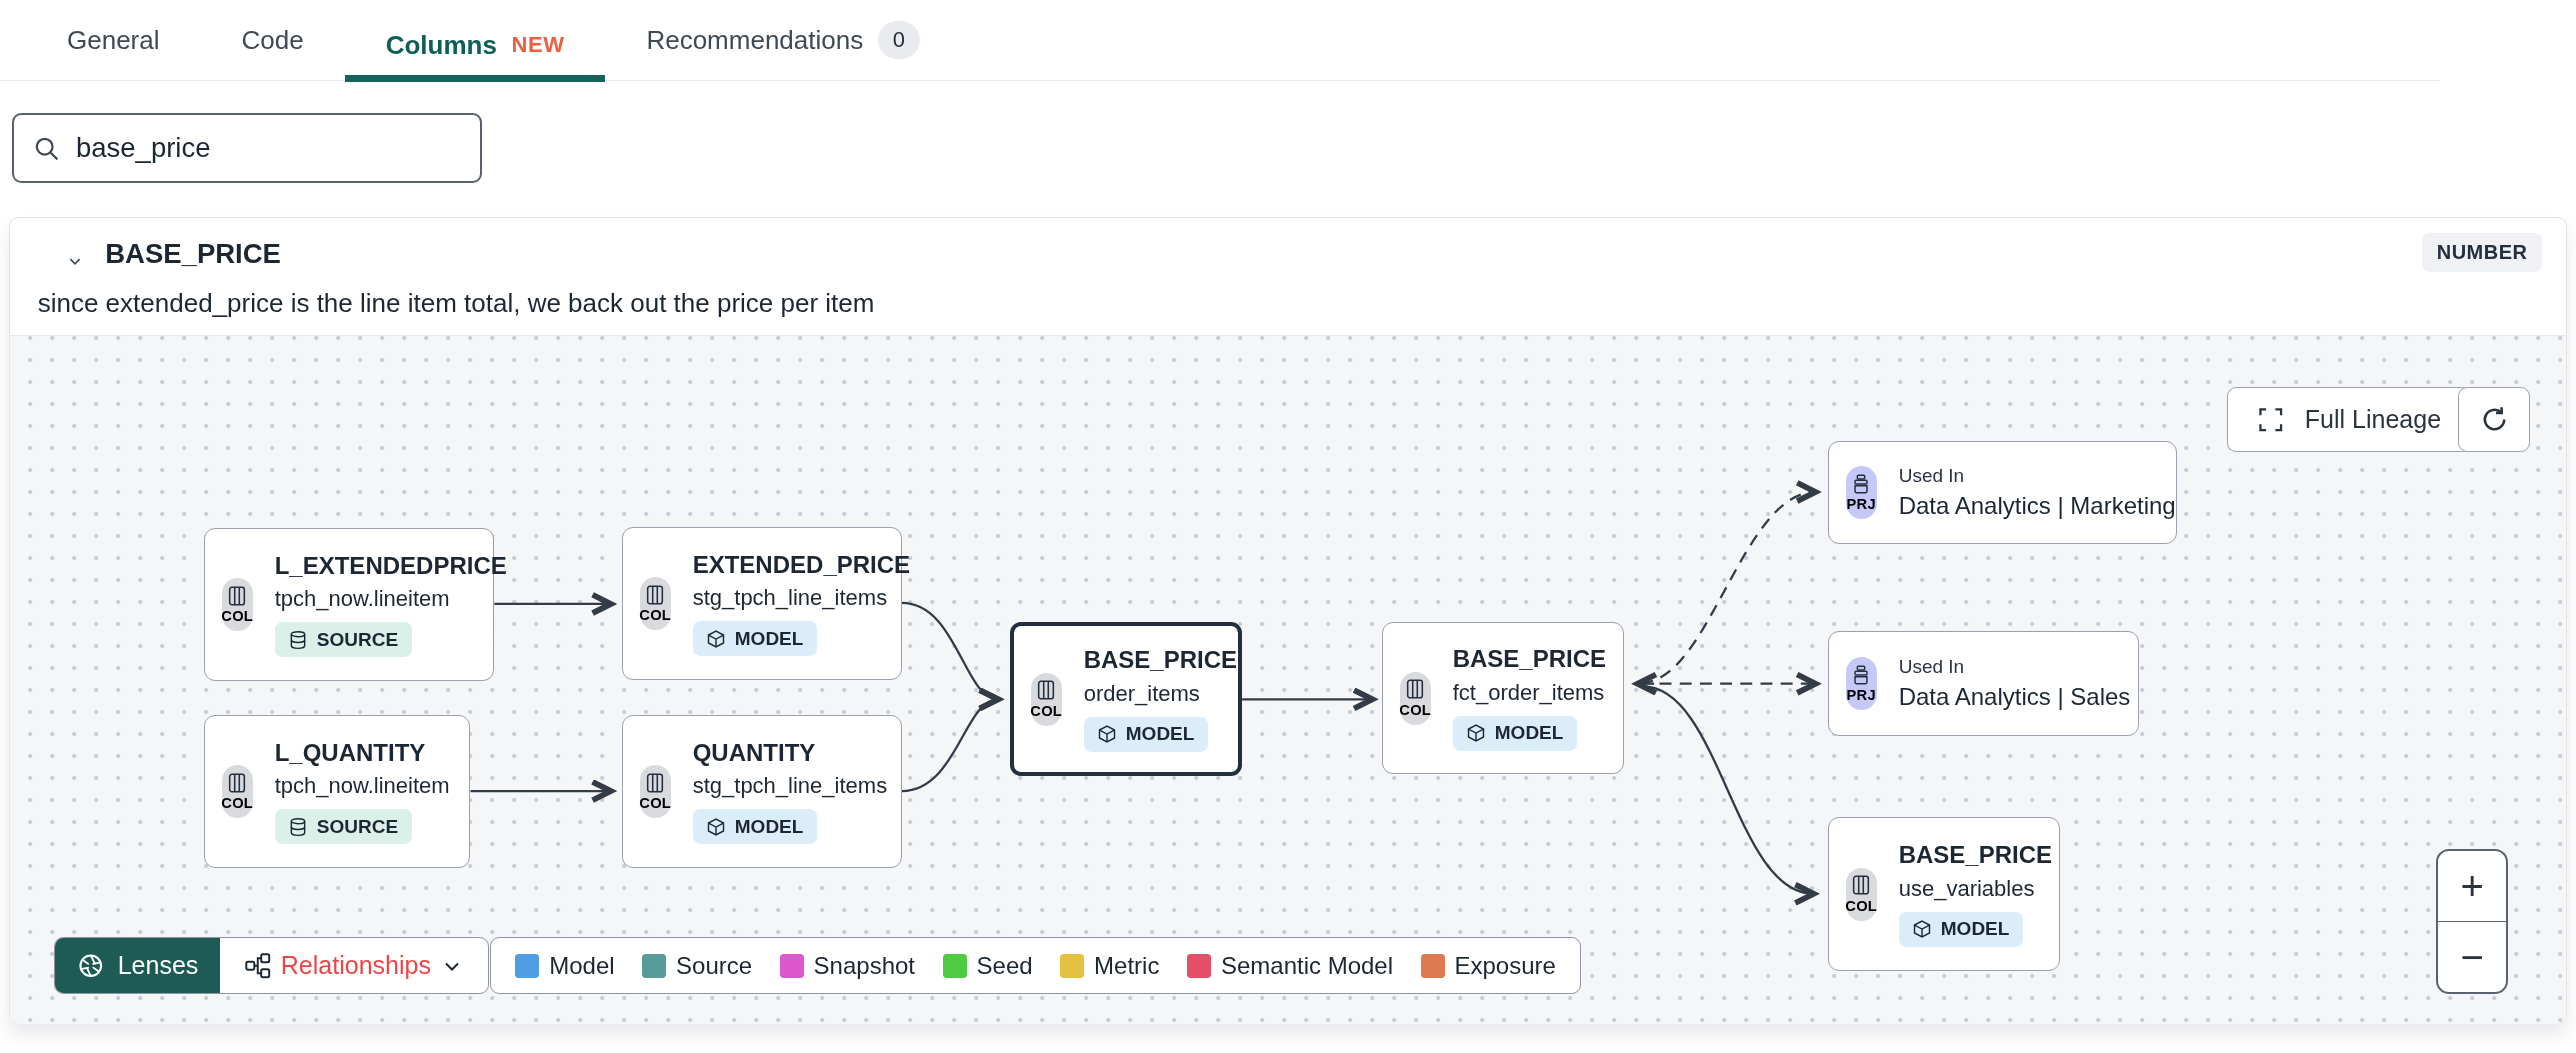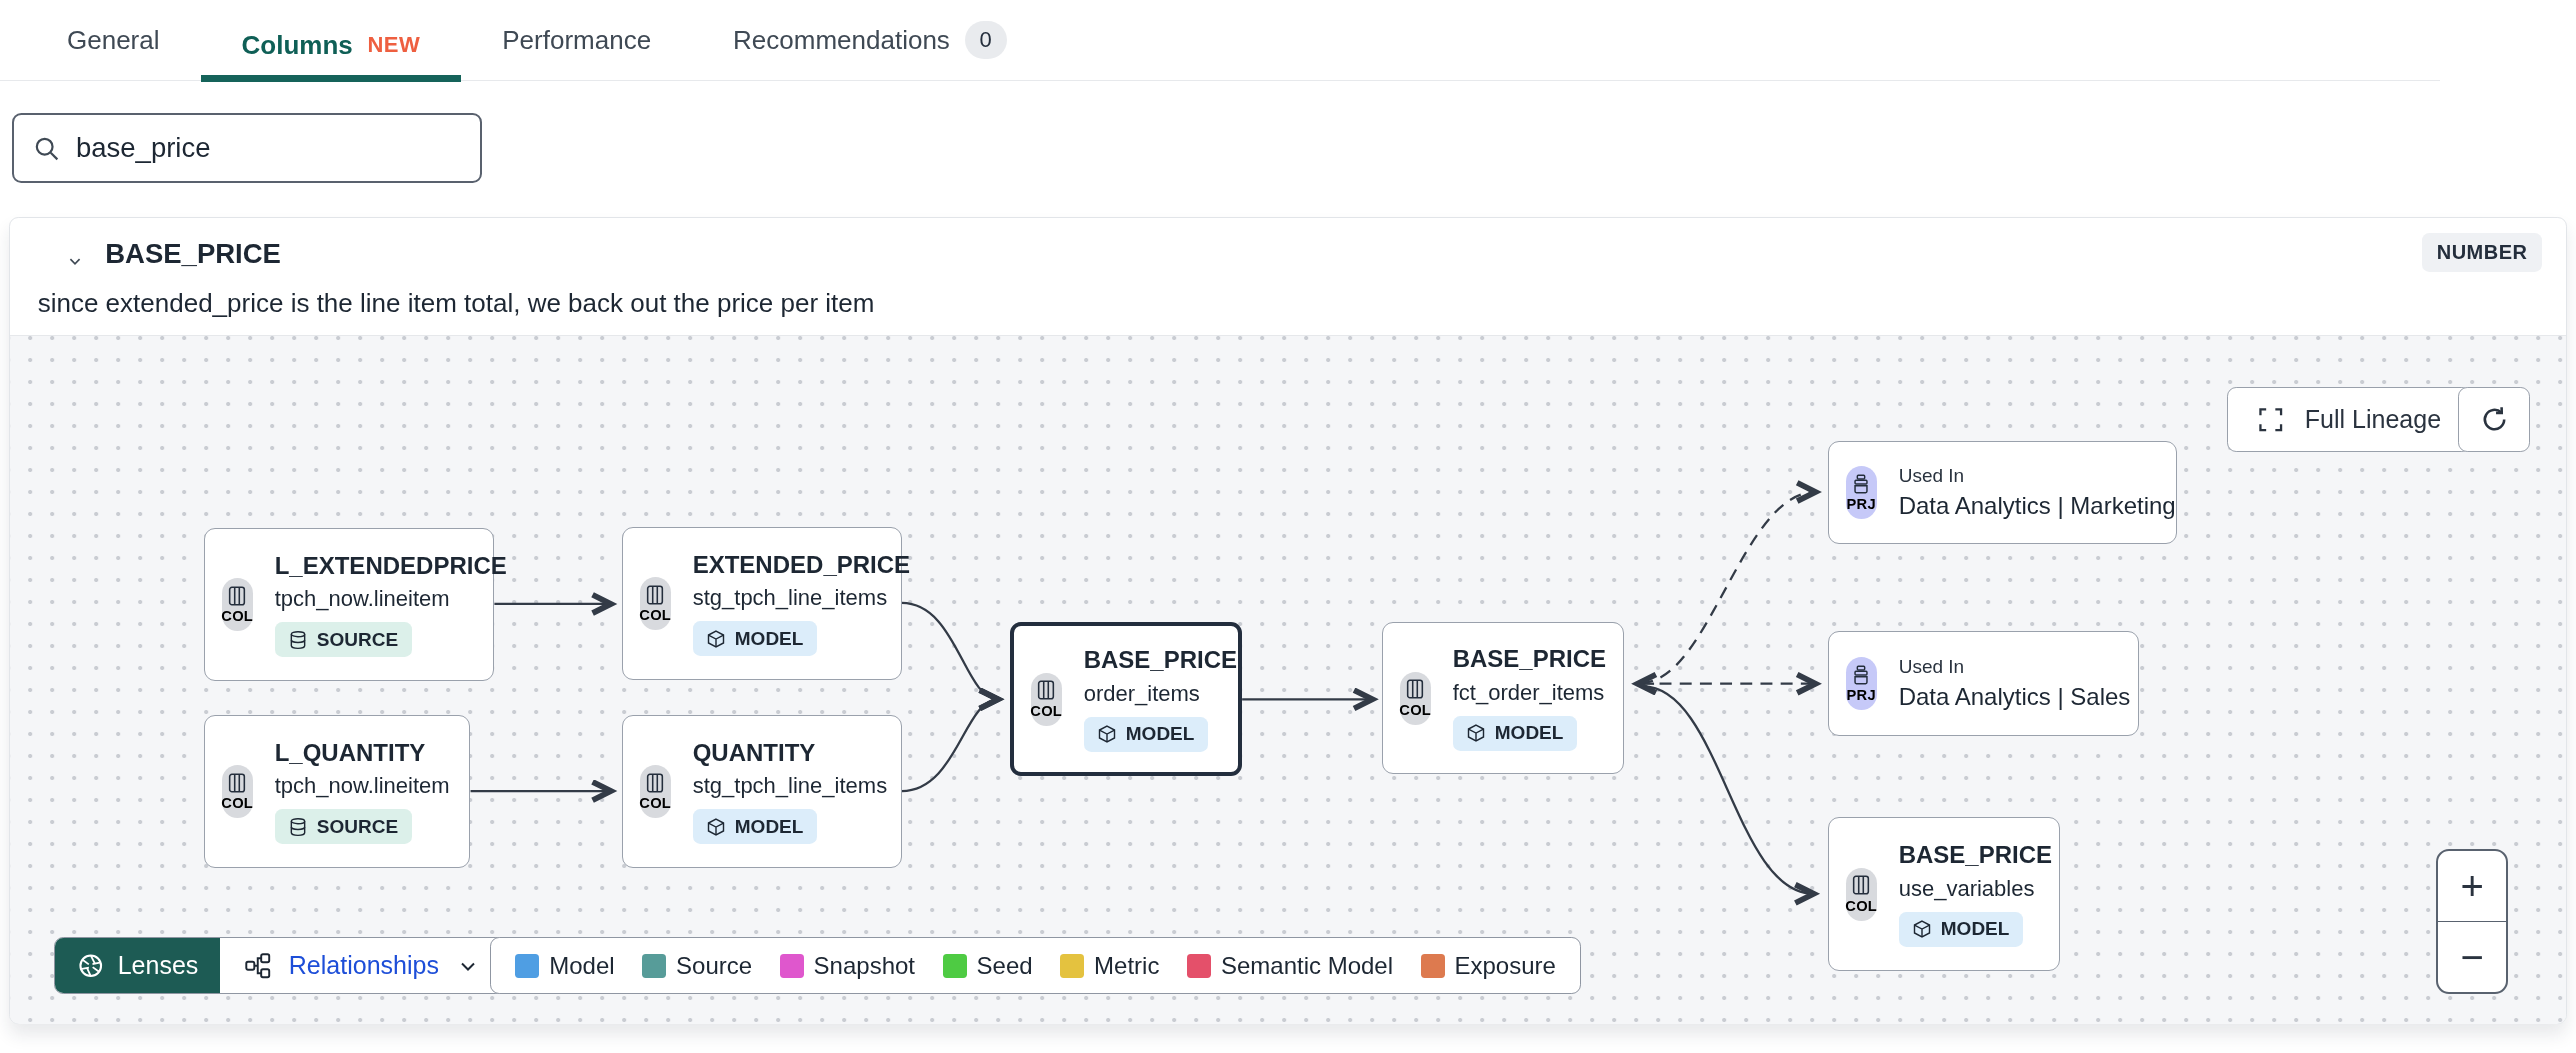--- a/index.html
+++ b/index.html
@@ -77,42 +77,42 @@
     background:#fff; border:2.3px solid #59626f; border-radius:13px; overflow:hidden;
     display:flex; flex-direction:column; }
   .zoomctl button { flex:1; border:none; background:none; font-size:40px; color:#2a333f;
     cursor:pointer; font-family:"Liberation Sans", sans-serif; line-height:1; }
   .zoomctl button:first-child { border-bottom:1.8px solid #59626f; }
 
   .lenses-bar { position:absolute; left:44px; top:601px; height:57px; display:flex;
     border:1.8px solid #8f96a2; border-radius:9.2px; background:#fff; overflow:hidden; }
   .lenses-btn { background:#1d5b54; color:#fff; display:flex; align-items:center; gap:13px;
     padding:3px 22px; font-size:25px; font-weight:500; cursor:pointer; }
-  .rel-btn { display:flex; align-items:center; gap:17px; padding:0 24px; font-size:25px;
-    color:#1d4ed8; cursor:pointer; }
+  .rel-btn { display:flex; align-items:center; gap:9px; padding:0 24px; font-size:25px;
+    color:#ef4444; cursor:pointer; }
 
   .legend { position:absolute; left:480px; top:601px; height:57px; display:flex;
     align-items:center; gap:27.5px; padding:0 24px; background:#fff;
     border:1.8px solid #8f96a2; border-radius:9.2px; }
   .legend-item { display:flex; align-items:center; gap:10px; font-size:24px; }
   .legend-swatch { width:24px; height:24px; border-radius:3.7px; }
 </style>
 </head>
 <body>
 
 <nav class="tabbar">
   <div class="tab">
     <span>General</span>
   </div>
+  <div class="tab">
+    <span>Code</span>
+  </div>
   <div class="tab active">
     <span>Columns</span>
     <span class="tab-new">NEW</span>
-  </div>
-  <div class="tab">
-    <span>Performance</span>
   </div>
   <div class="tab">
     <span>Recommendations</span>
     <span class="tab-count">0</span>
   </div>
 </nav>
 
 <div class="search">
   <svg width="29" height="29" viewBox="0 0 24 24">
     <circle cx="10.5" cy="10.5" r="6.5" fill="none" stroke="#3f4954" stroke-width="1.8"></circle>

